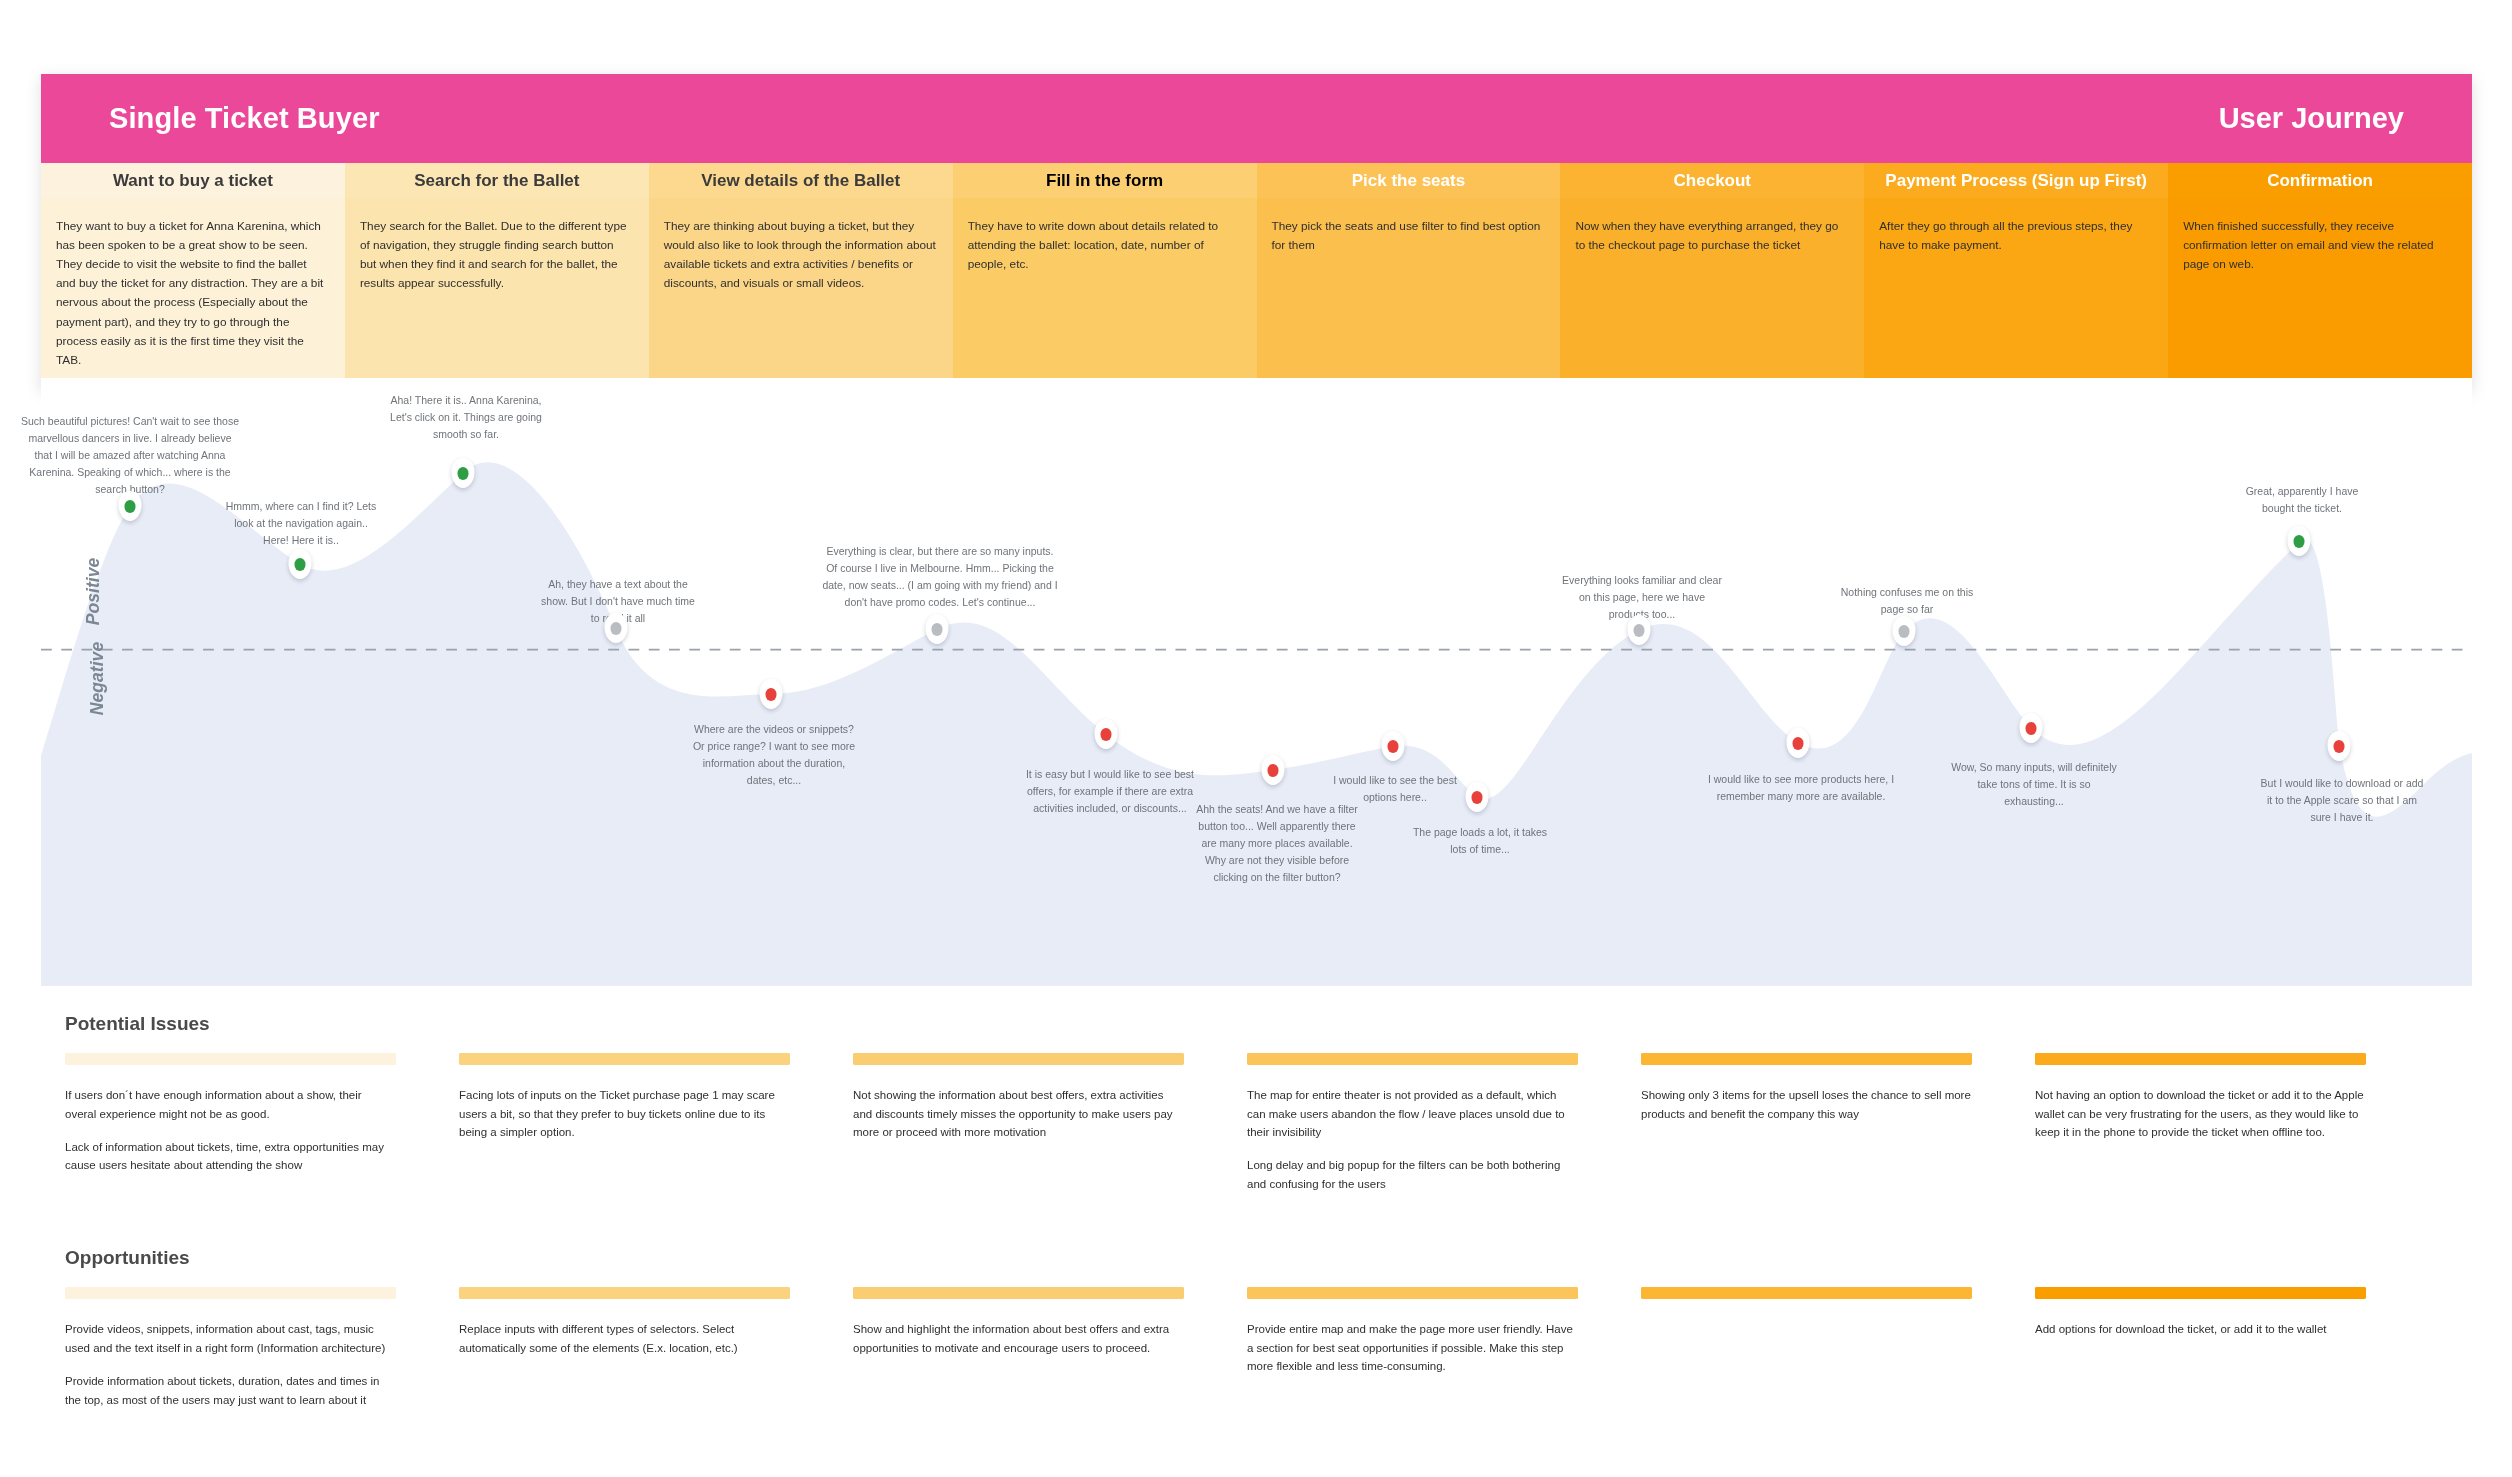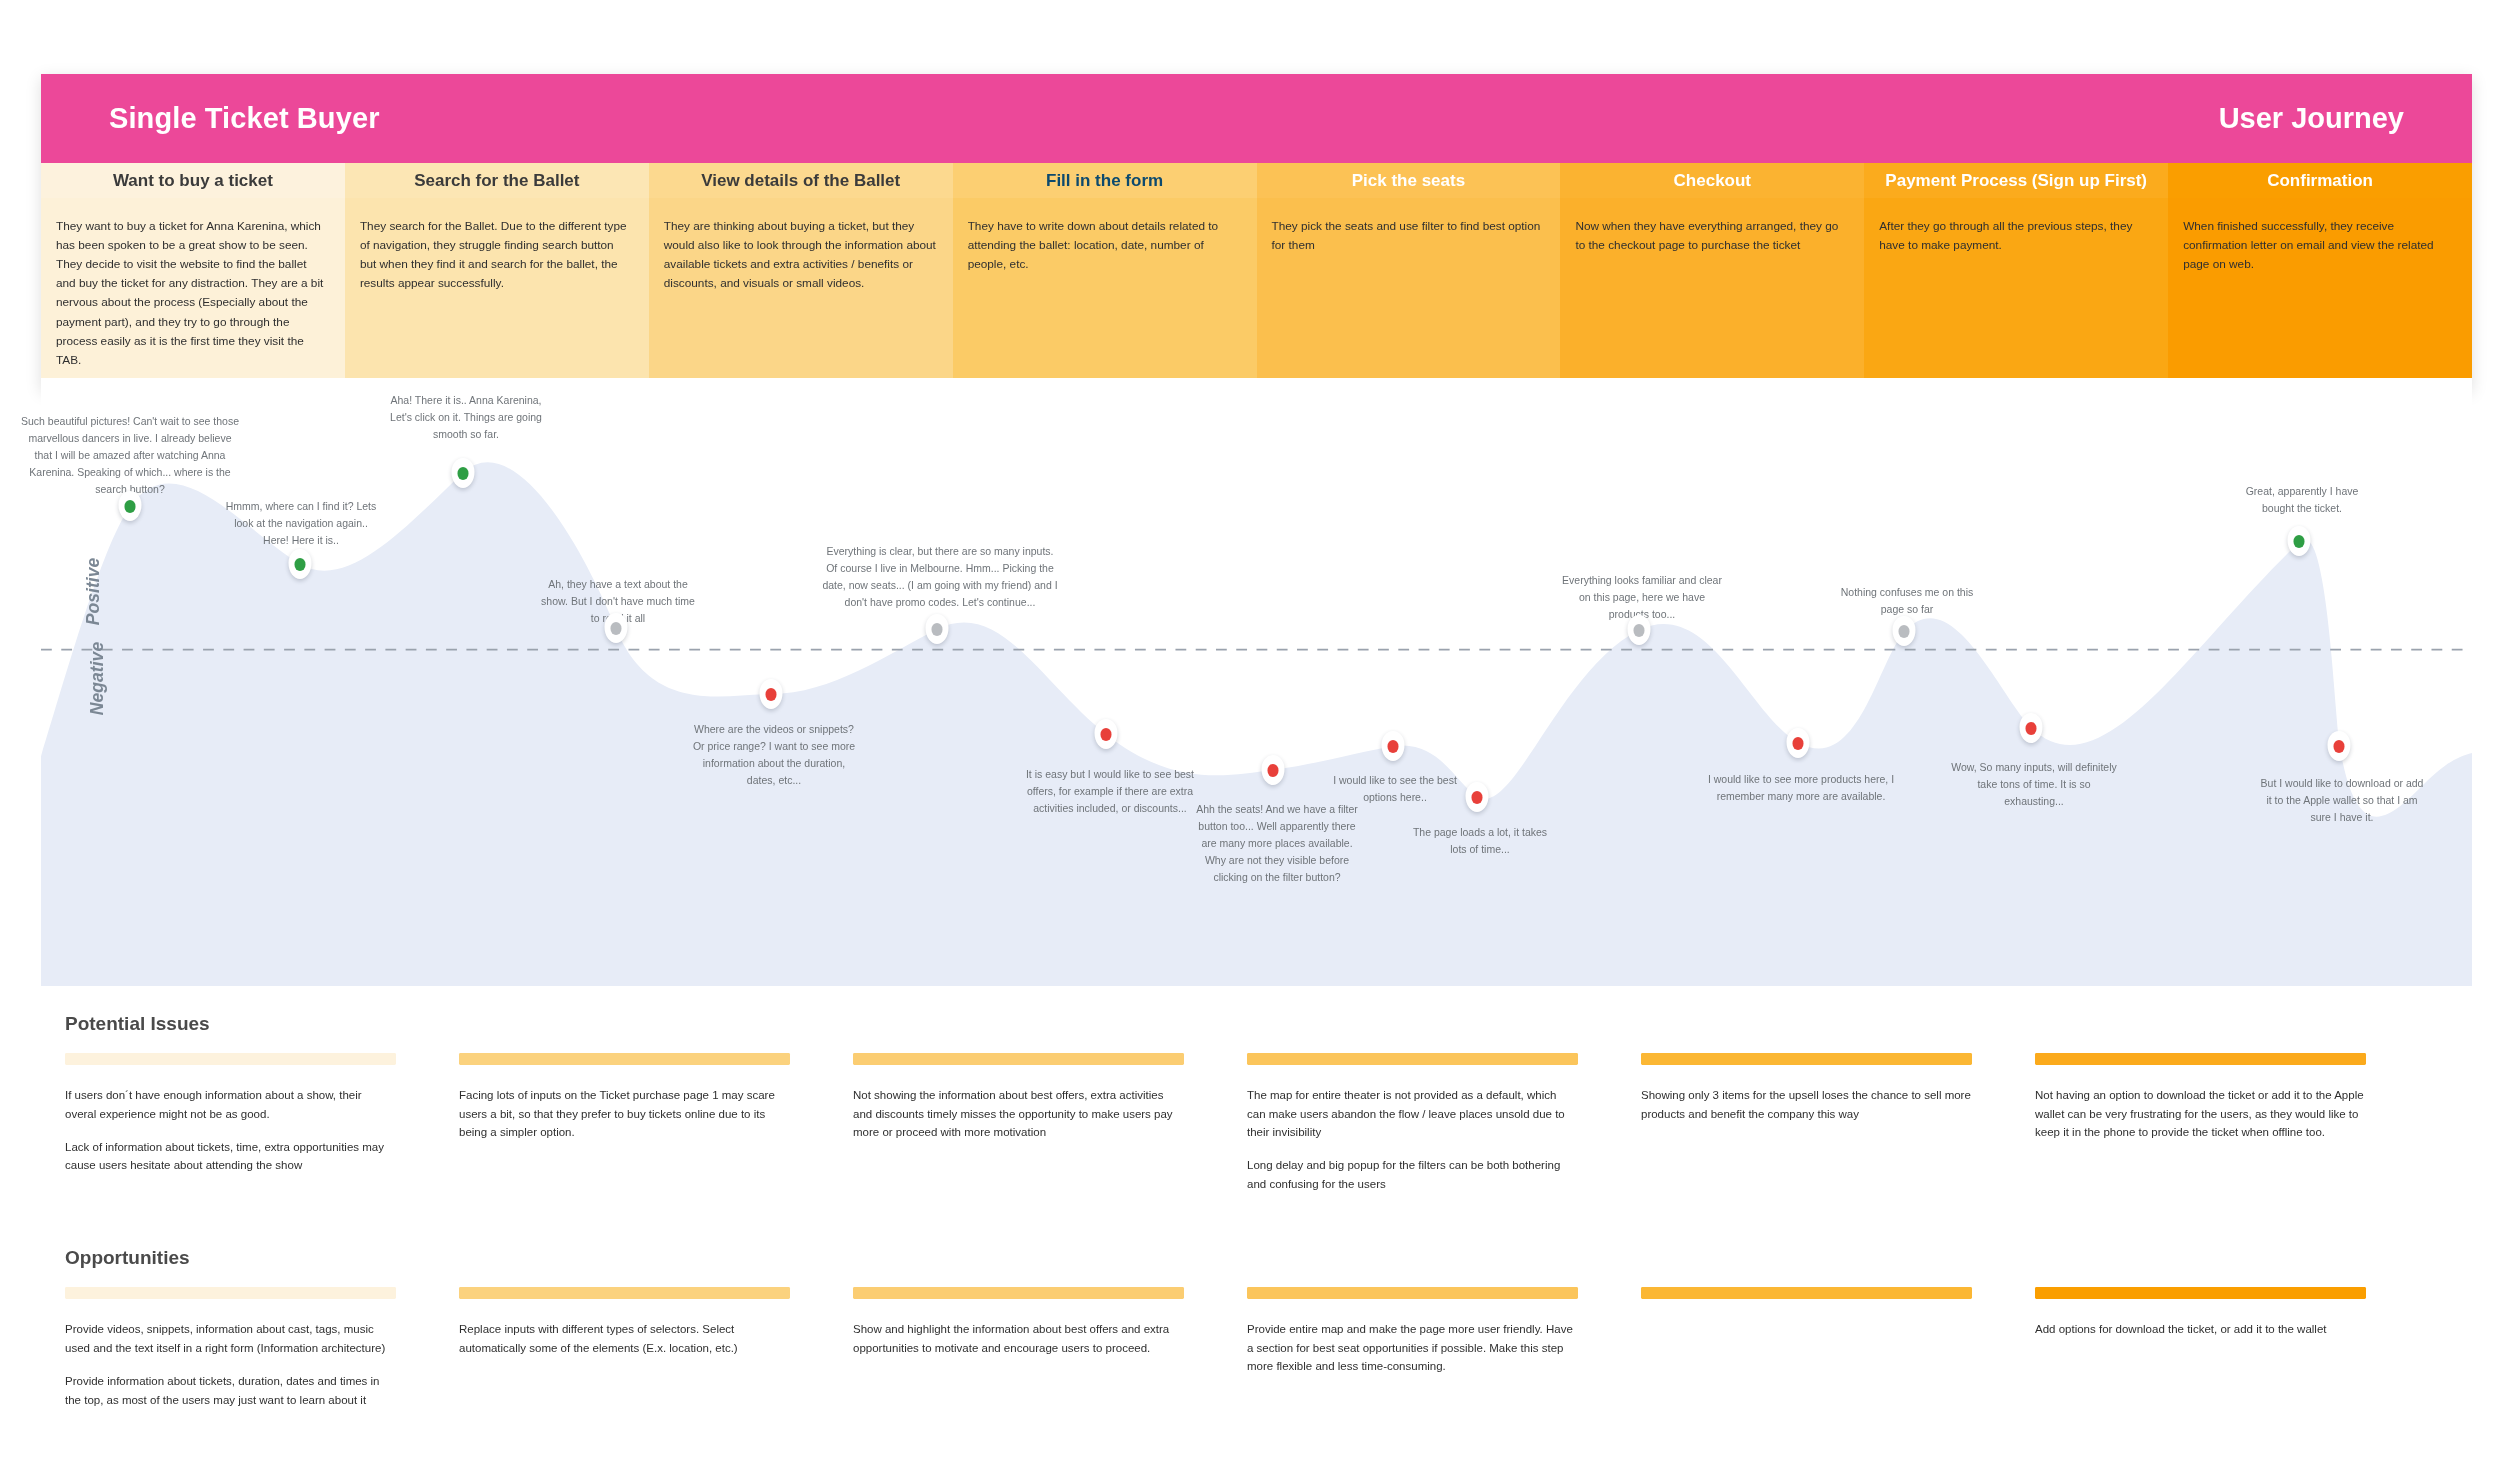--- a/index.html
+++ b/index.html
@@ -122,21 +122,21 @@
 
     <div class="journey-header">
       <h1>Single Ticket Buyer</h1>
       <div class="right-title">User Journey</div>
     </div>
 
     <div class="stage-head-row" id="stage-head-row">
         <div class="stage-head" style="background: rgb(253, 242, 221); color: rgb(59, 59, 59);">Want to buy a ticket</div>
         <div class="stage-head" style="background: rgb(252, 230, 180); color: rgb(59, 59, 59);">Search for the Ballet</div>
         <div class="stage-head" style="background: rgb(252, 217, 143); color: rgb(59, 59, 59);">View details of the Ballet</div>
-        <div class="stage-head" style="background: rgb(252, 207, 114); color: #0c4a6e;">Fill in the form</div>
+        <div class="stage-head" style="background: rgb(252, 207, 114); color: #000000;">Fill in the form</div>
         <div class="stage-head" style="background: rgb(252, 194, 85); color: rgb(255, 255, 255);">Pick the seats</div>
         <div class="stage-head" style="background: rgb(251, 179, 49); color: rgb(255, 255, 255);">Checkout</div>
         <div class="stage-head" style="background: rgb(251, 171, 29); color: rgb(255, 255, 255);">Payment Process (Sign up First)</div>
         <div class="stage-head" style="background: rgb(250, 158, 0); color: rgb(255, 255, 255);">Confirmation</div>
       </div>
     <div class="stage-body-row" id="stage-body-row">
         <div class="stage-body" style="background: rgb(253, 241, 216);">
           <p>They want to buy a ticket for Anna Karenina, which has been spoken to be a great show to be seen. They decide to visit the website to find the ballet and buy the ticket for any distraction. They are a bit nervous about the process (Especially about the payment part), and they try to go through the process easily as it is the first time they visit the TAB.</p>
         </div>
         <div class="stage-body" style="background: rgb(252, 228, 174);">
@@ -280,21 +280,21 @@
           <div class="pin">
             <div class="dot green"></div>
           </div>
         </div>
         <div class="note" style="left: 2261px; top: 105px; width: 125px;">Great, apparently I have bought the ticket.</div>
         <div class="marker" style="left: 2298px; top: 368px;">
           <div class="pin">
             <div class="dot red"></div>
           </div>
         </div>
-        <div class="note" style="left: 2301px; top: 397px; width: 169px;">But I would like to download or add it to the Apple wallet so that I am sure I have it.</div>
+        <div class="note" style="left: 2301px; top: 397px; width: 169px;">But I would like to download or add it to the Apple scare so that I am sure I have it.</div>
       </div>
   </div>
 
   <div class="bottom">
     <div class="section-title">Potential Issues</div>
     <div class="cols" id="issues-cols" style="margin-top:17.6px;">
         <div class="col">
           <div class="bar" style="background: rgb(253, 242, 221);"></div>
           <p>If users don´t have enough information about a show, their overal experience might not be as good.</p>
           <p>Lack of information about tickets, time, extra opportunities may cause users hesitate about attending the show</p>

